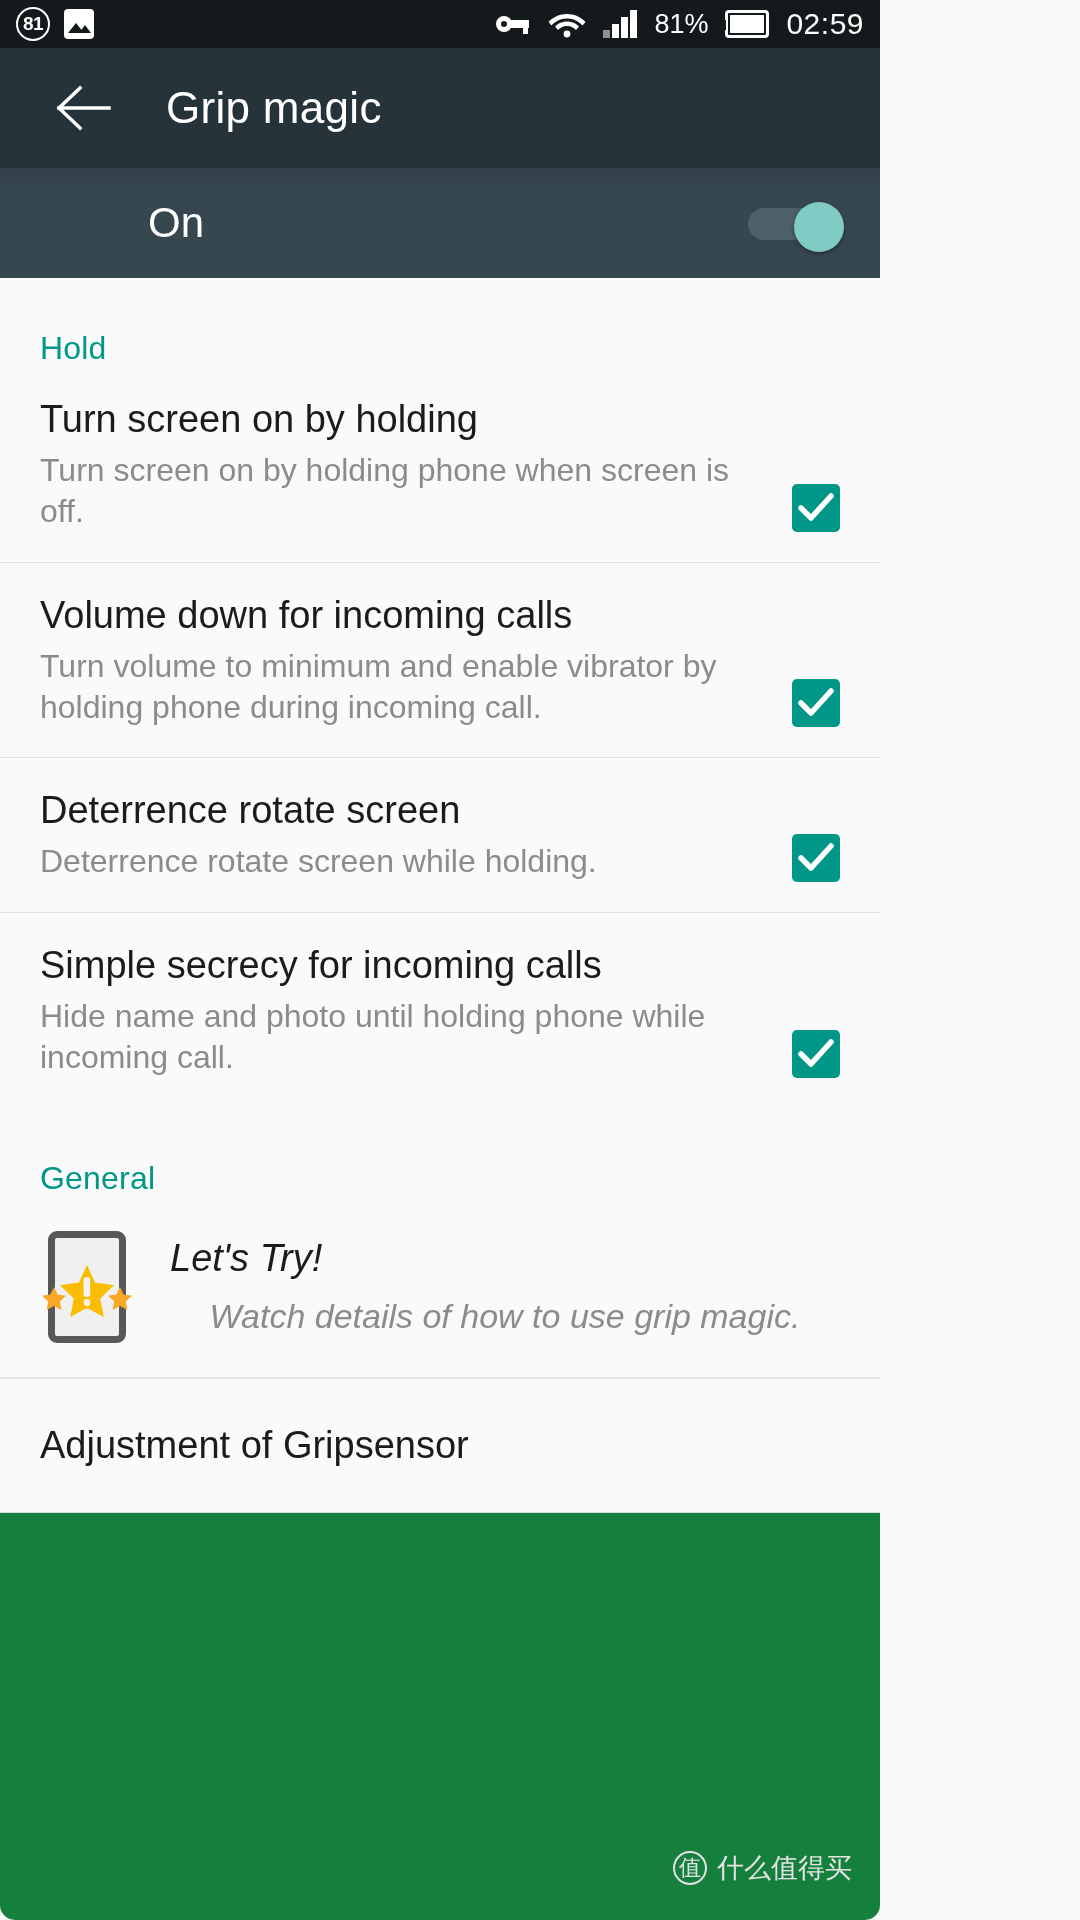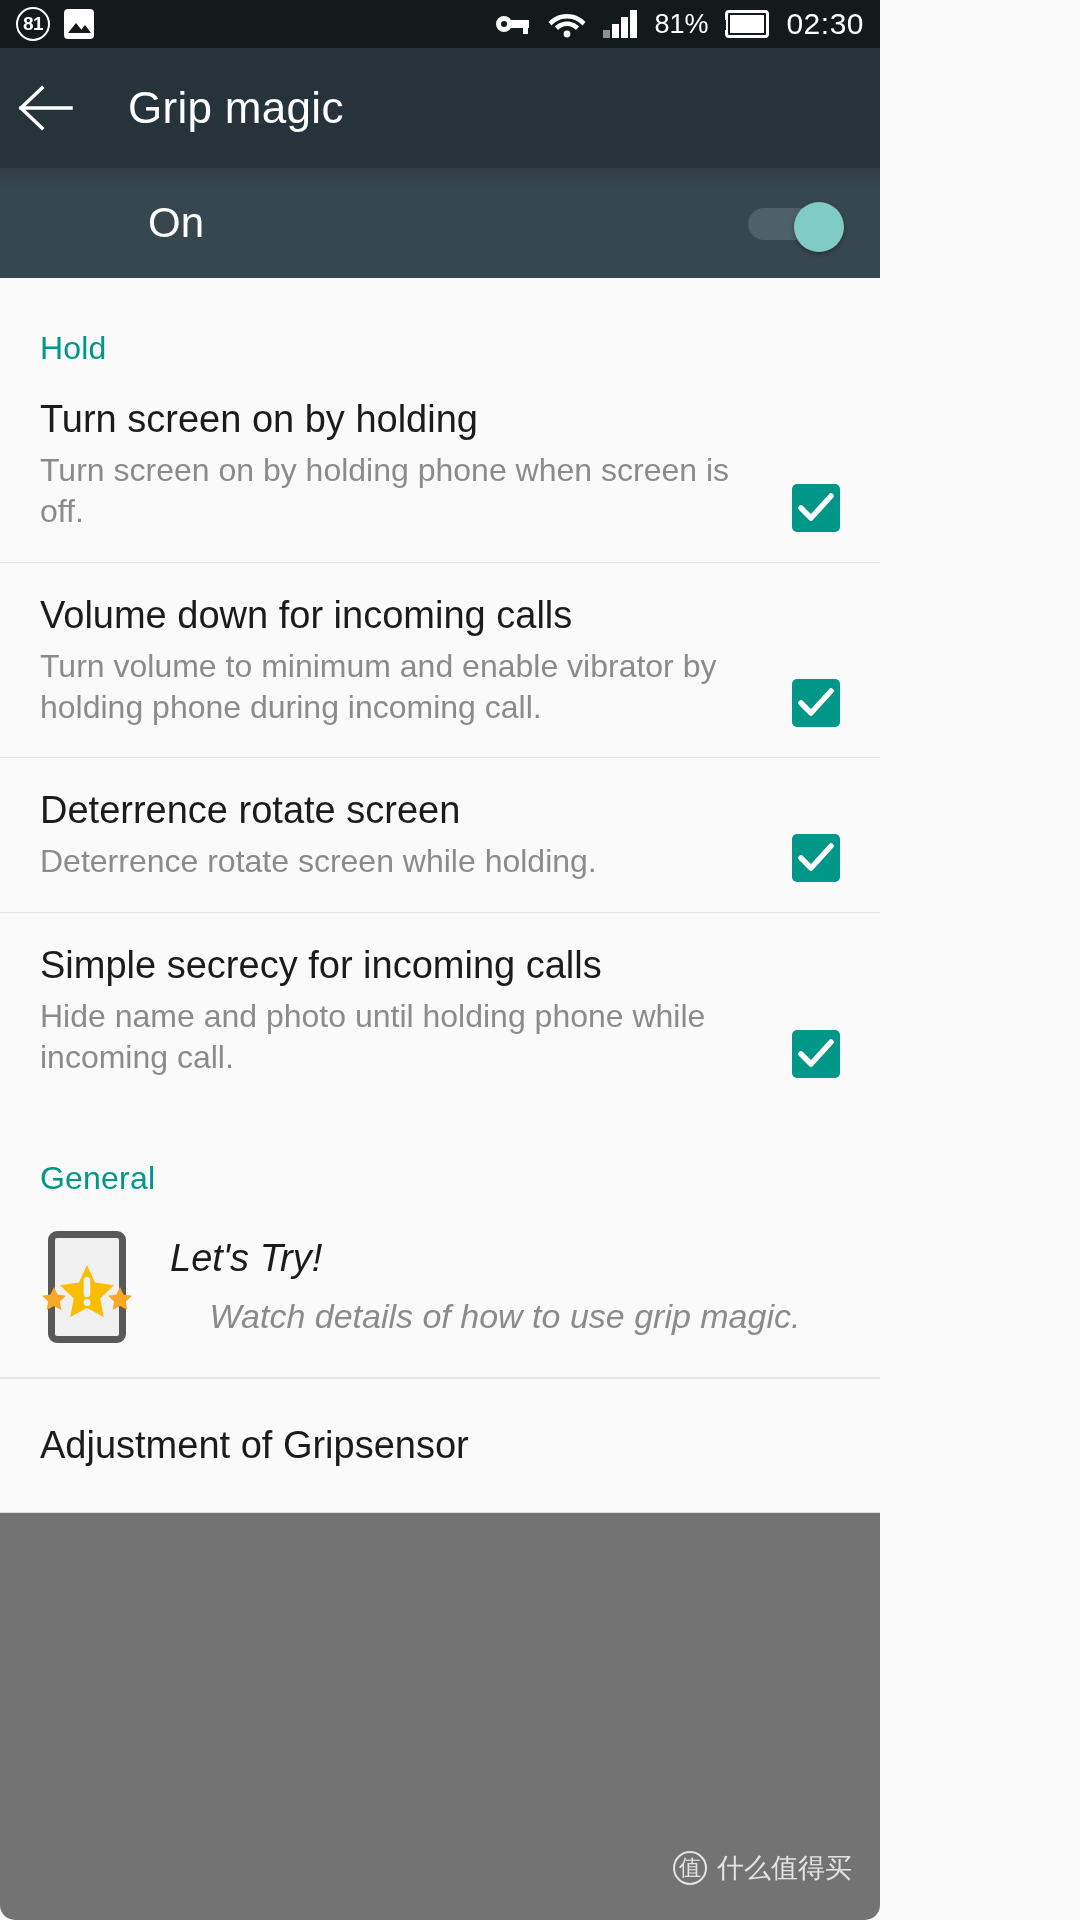--- a/index.html
+++ b/index.html
@@ -2,21 +2,21 @@
 <html><head>
 <meta charset="utf-8">
 <style>
   * { margin:0; padding:0; box-sizing:border-box; }
   html, body {
     width:1080px; height:1920px;
     background:#fafafa;
     font-family:"Liberation Sans", sans-serif;
     overflow:hidden;
   }
-  #screen { position:relative; width:880px; height:1920px; background:#737373;border-radius:15px; }
+  #screen { position:relative; width:880px; height:1920px; background:#15803d;border-radius:15px; }
 
   
   .statusbar {
     height:48px; background:#141a1c; display:flex; align-items:center;
     padding:0 16px; color:#ffffff;
   }
   .sb-left { display:flex; align-items:center; gap:14px; }
   .sb-right { margin-left:auto; display:flex; align-items:center; gap:17px; }
   .sb-badge {
     width:34px; height:34px; border:2.5px solid #fff; border-radius:50%;
@@ -48,21 +48,21 @@
     background:#141a1c;
   }
   .sb-batt i { display:block; width:100%; height:100%; background:#fff; }
   .bars { display:flex; align-items:flex-end; gap:2px; height:28px; }
   .bars span { width:7px; background:#8c9294; }
   .bars span.on { background:#ffffff; }
 
   
   .appbar {
     height:120px; background:#27333a; display:flex; align-items:center;
-    padding-left:16px; color:#fff;
+    padding-left:54px; color:#fff;
   }
   .back-arrow { width:60px; height:60px; position:relative; flex:0 0 auto; }
   .appbar-title {
     font-size:44px; font-weight:400; margin-left:52px; letter-spacing:0.3px;
   }
 
   
   .switchrow {
     height:110px; background:#37474f; display:flex; align-items:center;
     padding:0 36px 0 38px; color:#fff;
@@ -160,21 +160,21 @@
       <div class="bars">
         <span style="height:8px"></span>
         <span class="on" style="height:14px"></span>
         <span class="on" style="height:21px"></span>
         <span class="on" style="height:28px"></span>
       </div>
       <div class="sb-pct">81%</div>
       <div class="sb-batt">
           <i></i>
         </div>
-      <div class="sb-clock">02:30</div>
+      <div class="sb-clock">02:59</div>
     </div>
   </div>
 
   <div class="appbar">
     <div class="back-arrow">
       <svg width="60" height="60" viewBox="0 0 60 60">
         <path d="M5 30 L55 30 M5 30 L26 10 M5 30 L26 50" stroke="#ffffff" stroke-width="3.5" fill="none" stroke-linecap="square"></path>
       </svg>
     </div>
     <div class="appbar-title">Grip magic</div>

